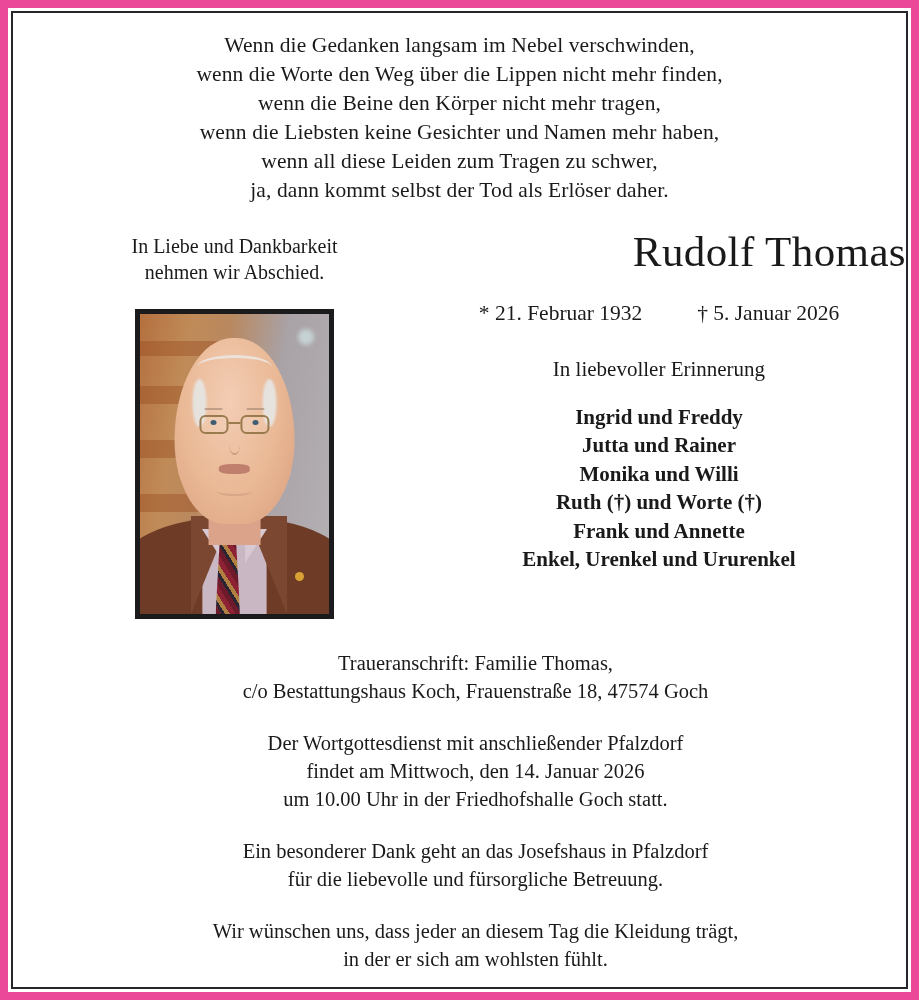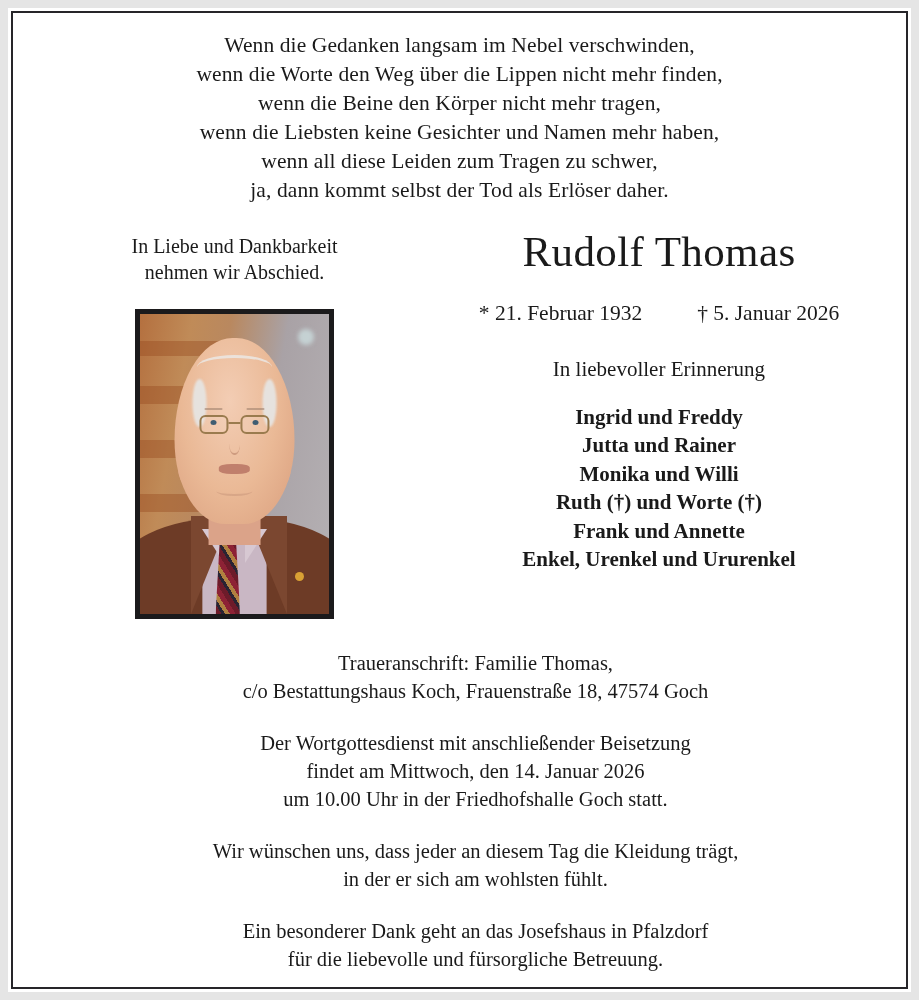--- a/index.html
+++ b/index.html
@@ -15,21 +15,21 @@
     color: #1a1a1a;
     overflow: hidden;
   }
 
   
   .notice {
     position: relative;
     box-sizing: border-box;
     width: 919px;
     height: 1000px;
-    background: #e5e5e5;          
+    background: #ec4899;          
     padding: 8px;
   }
   .notice-gap {
     box-sizing: border-box;
     width: 100%;
     height: 100%;
     background: #ffffff;          
     padding: 3px;
   }
   .notice-rule {
@@ -345,20 +345,21 @@
     border-bottom: 2px solid rgba(190,140,115,.4);
     border-radius: 0 0 50% 50%;
   }
 
   
   .deceased-name {
     font-size: 43px;
     line-height: 50px;
     letter-spacing: .4px;
     white-space: nowrap;
+    text-align: right;
   }
   .dates {
     font-size: 21.5px;
     line-height: 30px;
     margin-top: 21px;
     white-space: nowrap;
   }
   .dates .gap { display: inline-block; width: 44px; }
   .memory {
     font-size: 21px;
@@ -475,32 +476,32 @@
           </div>
         </div>
 
         <div class="lower">
           <div class="block">
             <div class="line">Traueranschrift: Familie Thomas,</div>
             <div class="line">c/o Bestattungshaus Koch, Frauenstraße 18, 47574 Goch</div>
           </div>
 
           <div class="block">
-            <div class="line">Der Wortgottesdienst mit anschließender Beisetzung</div>
+            <div class="line">Der Wortgottesdienst mit anschließender Pfalzdorf</div>
             <div class="line">findet am Mittwoch, den 14. Januar 2026</div>
             <div class="line">um 10.00 Uhr in der Friedhofshalle Goch statt.</div>
+          </div>
+
+          <div class="block">
+            <div class="line">Ein besonderer Dank geht an das Josefshaus in Pfalzdorf</div>
+            <div class="line">für die liebevolle und fürsorgliche Betreuung.</div>
           </div>
 
           <div class="block">
             <div class="line">Wir wünschen uns, dass jeder an diesem Tag die Kleidung trägt,</div>
             <div class="line">in der er sich am wohlsten fühlt.</div>
           </div>
-
-          <div class="block">
-            <div class="line">Ein besonderer Dank geht an das Josefshaus in Pfalzdorf</div>
-            <div class="line">für die liebevolle und fürsorgliche Betreuung.</div>
-          </div>
         </div>
 
       </div>
     </div>
   </div>
 </div>
 
 </body></html>

